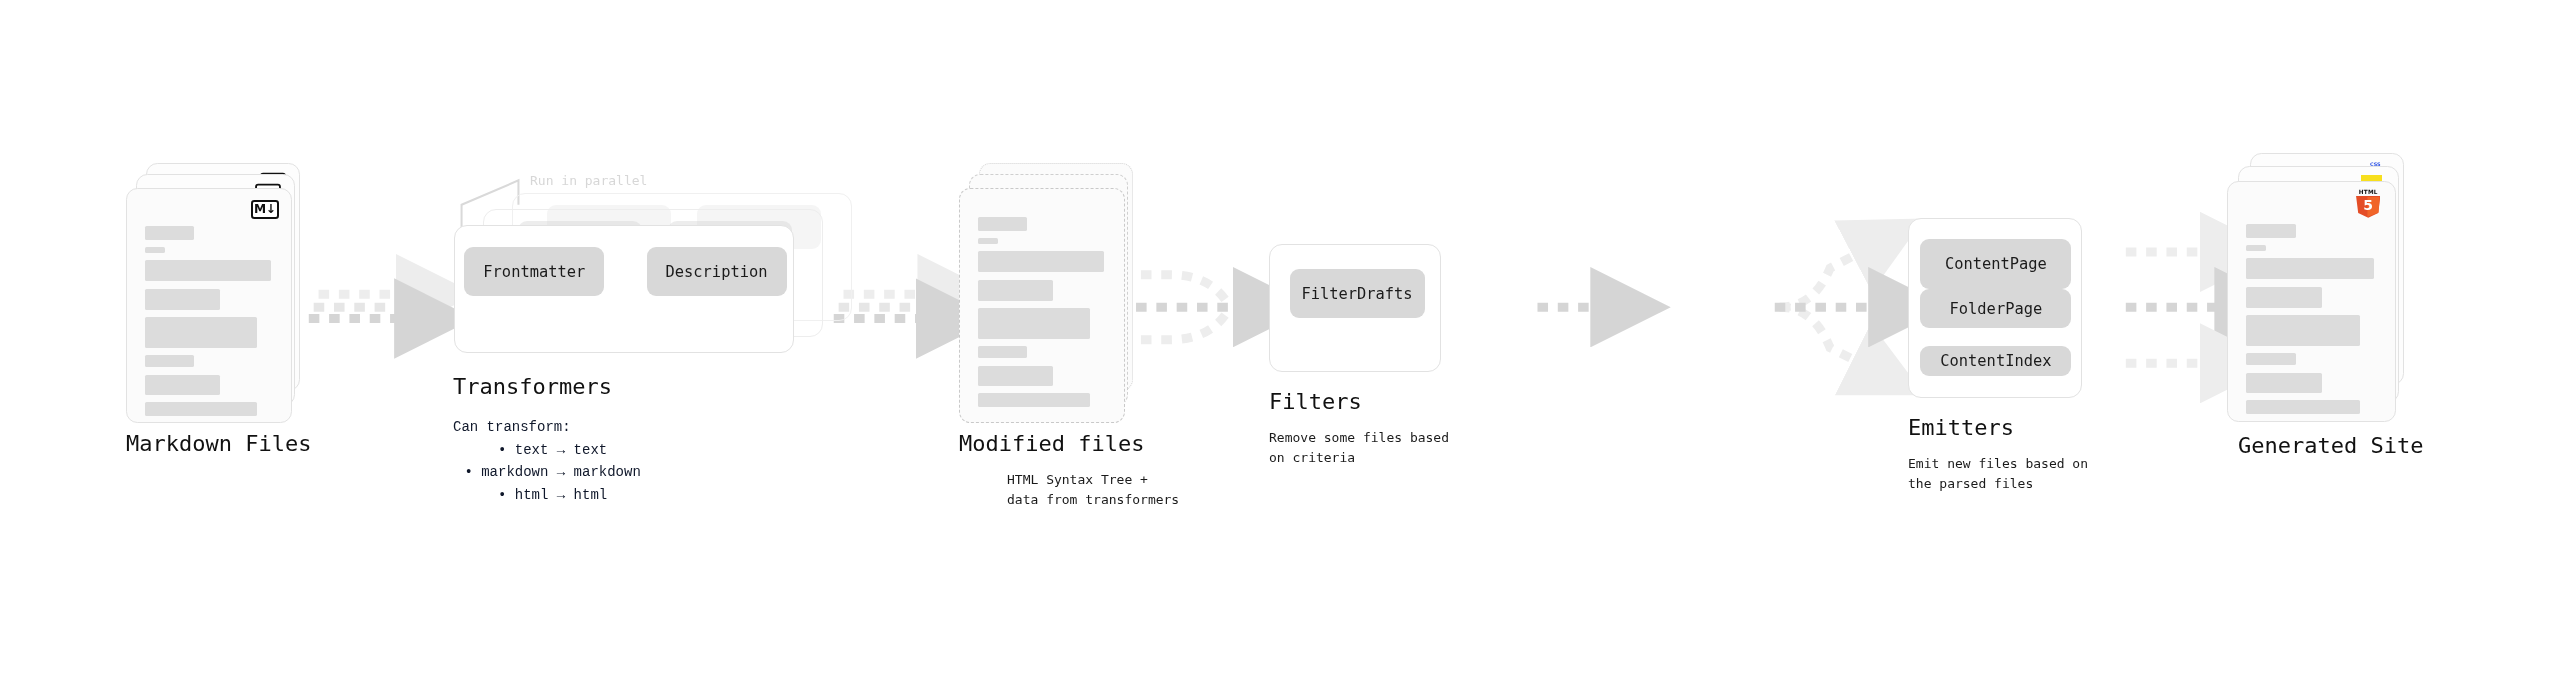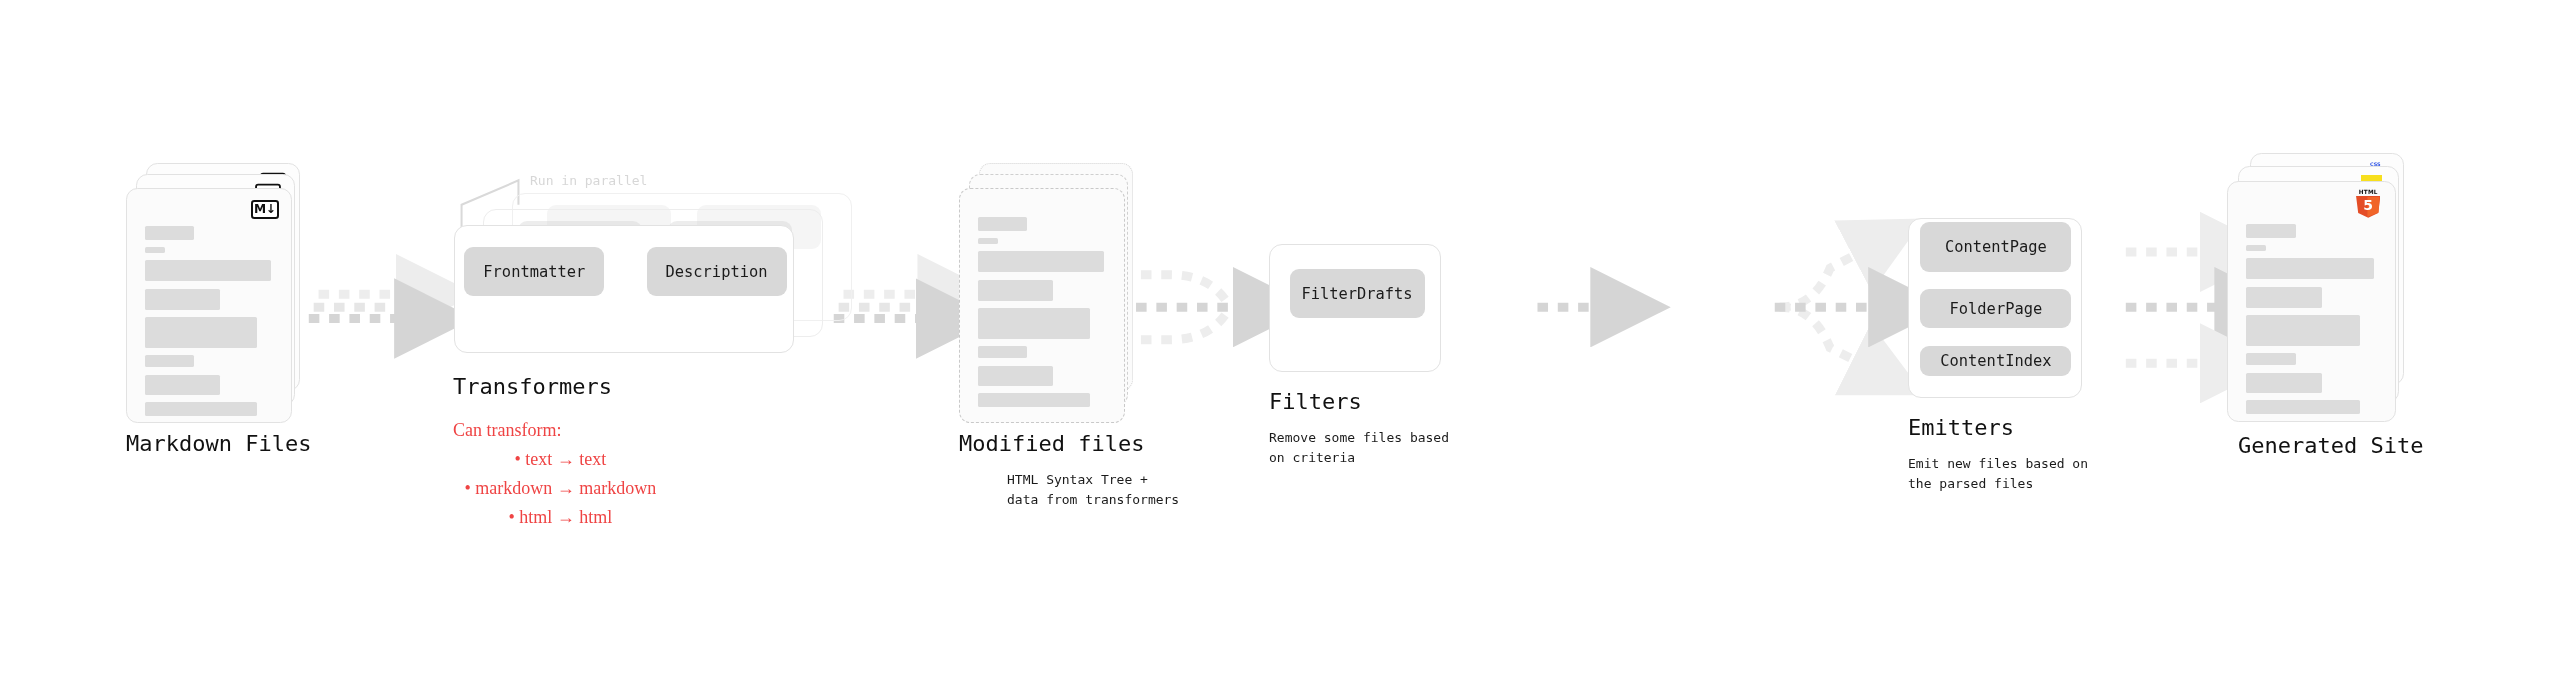--- a/index.html
+++ b/index.html
@@ -126,24 +126,24 @@
   .subtitle {
     position: absolute;
     font-size: 13px;
     line-height: 1.55;
     color: #1b1b1b;
     white-space: pre;
     font-family: "DejaVu Sans Mono", "Liberation Mono", monospace;
   }
   .bullets {
     position: absolute;
-    font-size: 18px;
+    font-size: 14px;
     line-height: 1.62;
-    color: #ef4444;
-    font-family: Liberation Serif, serif;
+    color: #0f172a;
+    font-family: Liberation Mono, monospace;
   }
   .bullets .hdr { display:block; }
   .bullets .li { display:block; padding-left: 11.4px; text-align: center; }
 
   .parallel-label {
     position: absolute;
     font-size: 13px;
     color: #d7d7d7;
     white-space: nowrap;
     font-family: "DejaVu Sans Mono", "Liberation Mono", monospace;
@@ -292,21 +292,21 @@
       <div class="chip" style="left:19.5px; top:24.4px; width:135px; height:49px;">FilterDrafts</div>
     </div>
     <div class="title" style="left:0px; top:145px;">Filters</div>
     <div class="subtitle" style="left:0px; top:184px;">Remove some files based
 on criteria</div>
   </div>
 
 
   <div class="node" style="left:1908px; top:218px;">
     <div class="pbox" style="left:0px; top:0px; width:174px; height:180px;">
-      <div class="chip" style="left:11.4px; top:3px; width:151px; height:50px;">ContentPage</div>
+      <div class="chip" style="left:11.4px; top:20px; width:151px; height:50px;">ContentPage</div>
       <div class="chip" style="left:11.4px; top:70px; width:151px; height:39px;">FolderPage</div>
       <div class="chip" style="left:11.4px; top:127px; width:151px; height:30px;">ContentIndex</div>
     </div>
     <div class="title" style="left:0px; top:197px;">Emitters</div>
     <div class="subtitle" style="left:0px; top:236px;">Emit new files based on
 the parsed files</div>
   </div>
 
   <div class="node" style="left:2227px; top:153px;">
     <div class="doc-stack" style="width:195px; height:273px;">

